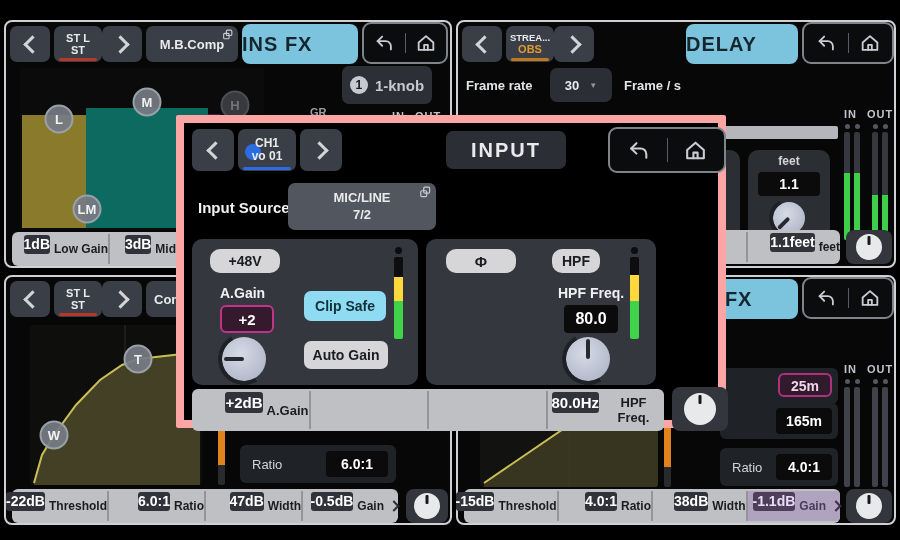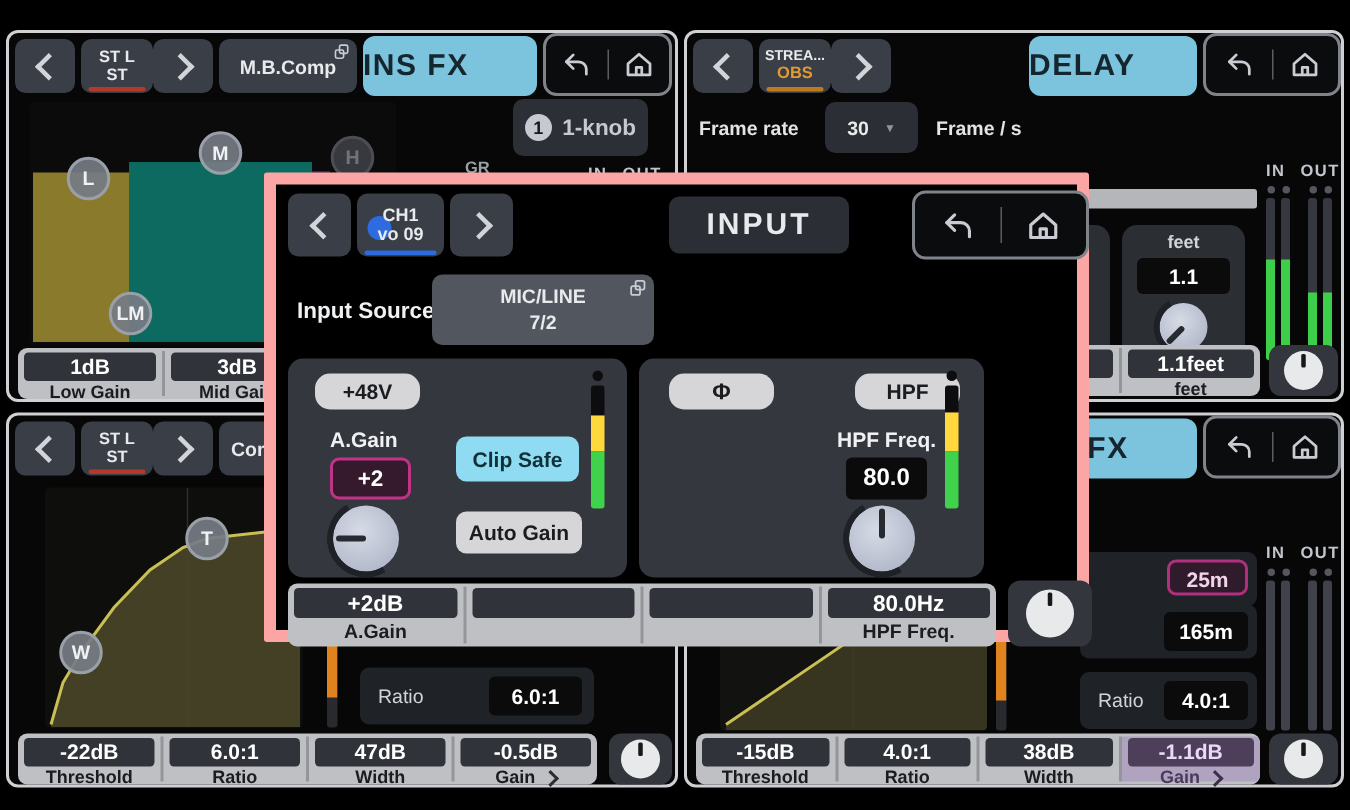--- a/index.html
+++ b/index.html
@@ -16,21 +16,21 @@
   .chev{width:10px;height:10px;border-left:3px solid #d2d4d8;border-bottom:3px solid #d2d4d8;display:inline-block;}
   .chev.l{transform:rotate(45deg);margin-left:4px;}
   .chev.r{transform:rotate(225deg);margin-right:4px;}
   .tab{position:absolute;background:#7cc4de;border-radius:8px;color:#15262e;font-size:20px;letter-spacing:1px;
        display:flex;align-items:center;justify-content:flex-start;}
   .navgrp{position:absolute;border:2px solid #7f848b;border-radius:9px;background:#0b0c0e;display:flex;align-items:center;box-sizing:border-box;}
   .navgrp .sep{width:1px;height:55%;background:#5a5e64;}
   .icon-slot{flex:1;display:flex;align-items:center;justify-content:center;height:100%;}
   svg.ic{stroke:#c9ccd2;fill:none;stroke-width:2;stroke-linecap:round;stroke-linejoin:round;}
   .strip{position:absolute;background:#bfc0c4;border-radius:6px;display:flex;box-sizing:border-box;padding:2px 0;}
-  .cell{flex:1;display:flex;flex-direction:column;border-right:2px solid #9ا;border-right:2px solid #94959a;min-width:0;}
+  .cell{flex:1;display:flex;flex-direction:row;border-right:2px solid #9ا;border-right:2px solid #94959a;min-width:0;justify-content:flex-end;}
   .cell:last-child{border-right:none;}
   .cell .val{margin:1px 4px 0 4px;background:#303339;border-radius:3px;color:#fff;font-size:14px;
              text-align:center;height:19px;line-height:19px;min-height:19px;}
   .cell .lab{color:#1a1c20;font-size:12px;text-align:center;line-height:15px;min-height:15px;
              display:flex;align-items:center;justify-content:center;gap:6px;}
   .cell.hl{background:#b0a3c0;border-radius:0 4px 4px 0;}
   .cell.hl .val{background:#4d3e5a;color:#e9d9fa;}
   .cell.hl .lab{color:#4a3a5c;}
   .mini-chev{width:6px;height:6px;border-right:2.5px solid #2a2c31;border-top:2.5px solid #2a2c31;
              transform:rotate(45deg);display:inline-block;}
@@ -409,21 +409,21 @@
       </div>
   </div>
 
   <div class="modal">
     <div class="btn" style="left:8px;top:6px;width:42px;height:42px;">
         <span class="chev l"></span>
       </div>
     <div class="btn chan" style="left:54px;top:6px;width:58px;height:42px;font-size:12px;overflow:hidden;">
       <span class="abs" style="left:7px;top:15px;width:16px;height:16px;border-radius:50%;background:#2d6be0;"></span>
       <span style="position:relative;">CH1</span>
-      <span style="position:relative;">vo 09</span>
+      <span style="position:relative;">vo 01</span>
       <span class="ul" style="background:#2d6be0;"></span>
     </div>
     <div class="btn" style="left:116px;top:6px;width:42px;height:42px;">
         <span class="chev r"></span>
       </div>
     <div class="btn" style="left:262px;top:8px;width:120px;height:38px;font-size:20px;letter-spacing:2px;background:#2b2e35;">
         <span>INPUT</span>
       </div>
     <div class="navgrp" style="left:424px;top:4px;width:118px;height:46px;">
       <div class="icon-slot">
@@ -469,21 +469,21 @@
         <div class="seg" style="height:20px;background:#0d0d0f;border-radius:2px 2px 0 0;"></div>
         <div class="seg" style="height:24px;background:#ffd93b;"></div>
         <div class="seg" style="height:38px;background:#41d24b;border-radius:0 0 2px 2px;"></div>
       </div>
     </div>
 
     <div class="card" style="left:242px;top:116px;width:230px;height:146px;">
       <div class="btn light" style="left:20px;top:10px;width:70px;height:24px;font-size:15px;border-radius:10px;">
           <span>Φ</span>
         </div>
-      <div class="btn light" style="left:144px;top:10px;width:70px;height:24px;font-size:14px;border-radius:10px;">
+      <div class="btn light" style="left:126px;top:10px;width:48px;height:24px;font-size:14px;border-radius:10px;">
           <span>HPF</span>
         </div>
       <div class="toplbl" style="left:132px;top:46px;">HPF Freq.</div>
       <div class="vbox" style="left:138px;top:66px;width:54px;height:28px;line-height:28px;font-size:16px;">80.0</div>
       <div class="knob up" style="left:140px;top:98px;width:44px;height:44px;"></div>
       <div class="mmeter" style="left:203px;top:8px;">
         <div class="mdot"></div>
         <div class="seg" style="height:18px;background:#0d0d0f;border-radius:2px 2px 0 0;"></div>
         <div class="seg" style="height:26px;background:#ffd93b;"></div>
         <div class="seg" style="height:38px;background:#41d24b;border-radius:0 0 2px 2px;"></div>

